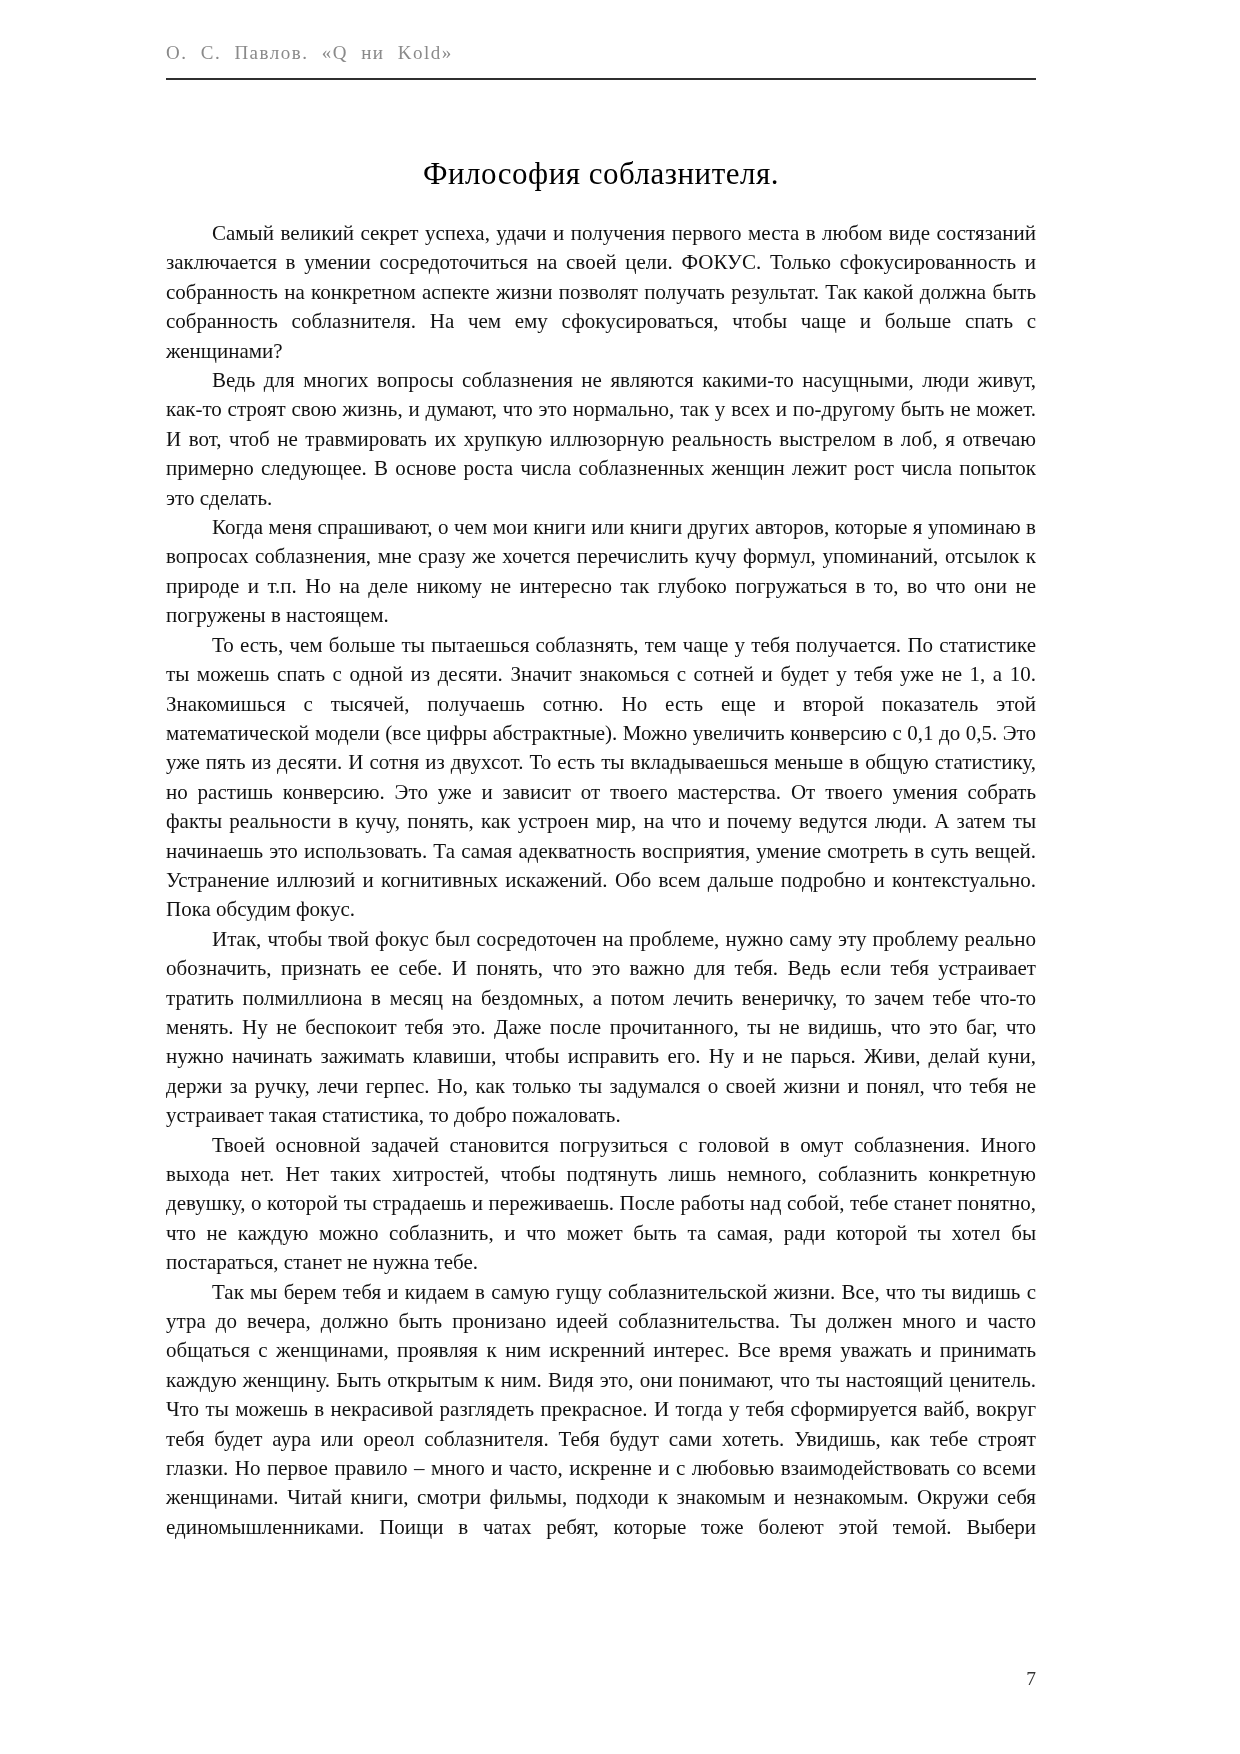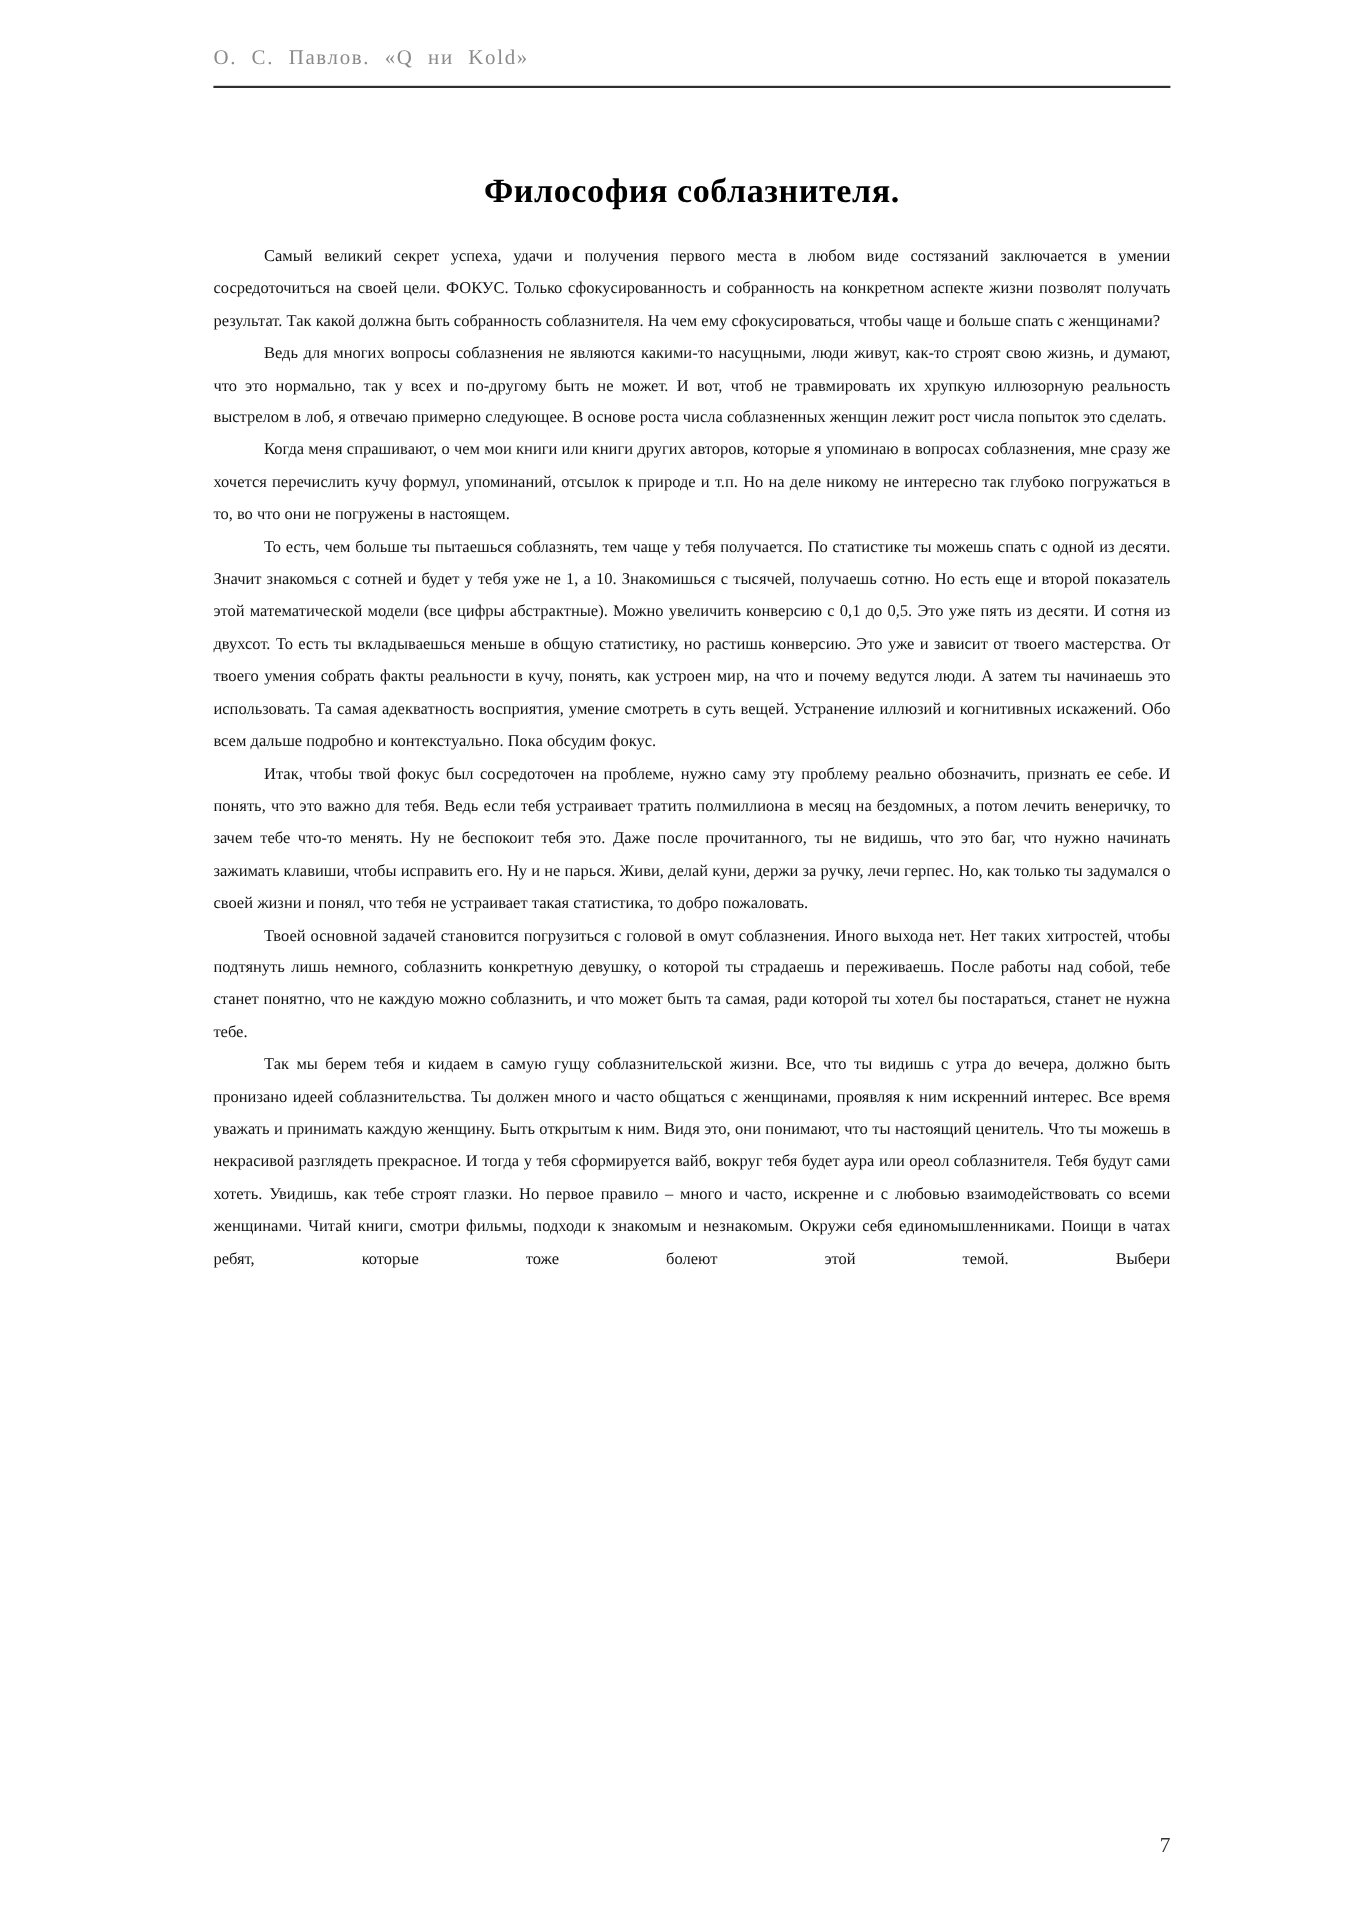--- a/index.html
+++ b/index.html
@@ -12,21 +12,20 @@
     height: 1754px;
     position: relative;
     font-family: "Liberation Serif", "DejaVu Serif", serif;
     color: #111111;
   }
   .page {
     position: absolute;
     inset: 0;
     background: #ffffff;
     overflow: hidden;
-    margin-left: 28px;
   }
   .running-header {
     position: absolute;
     top: 42px;
     left: 166px;
     width: 870px;
     padding-bottom: 14px;
     border-bottom: 2px solid #2f2f2f;
     font-size: 19px;
     color: #8a8a8a;
@@ -36,27 +35,27 @@
   .content {
     position: absolute;
     top: 156px;
     left: 166px;
     width: 870px;
   }
   .chapter-title {
     margin: 0 0 27px 0;
     text-align: center;
     font-size: 31px;
-    font-weight: bold;
+    font-weight: normal;
     color: #000000;
     letter-spacing: 0.5px;
   }
   .body-text p {
     margin: 0;
-    font-size: 15px;
+    font-size: 21px;
     line-height: 29.4px;
     text-align: justify;
     text-indent: 46px;
     color: #121212;
   }
   .body-text p.continued {
     text-align-last: justify;
   }
   .page-footer {
     position: absolute;

